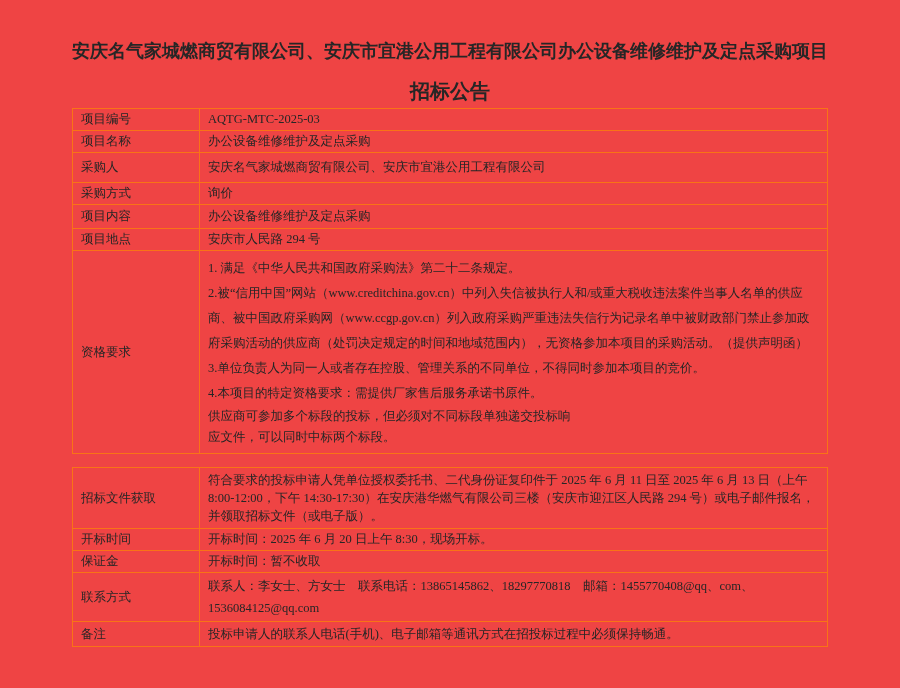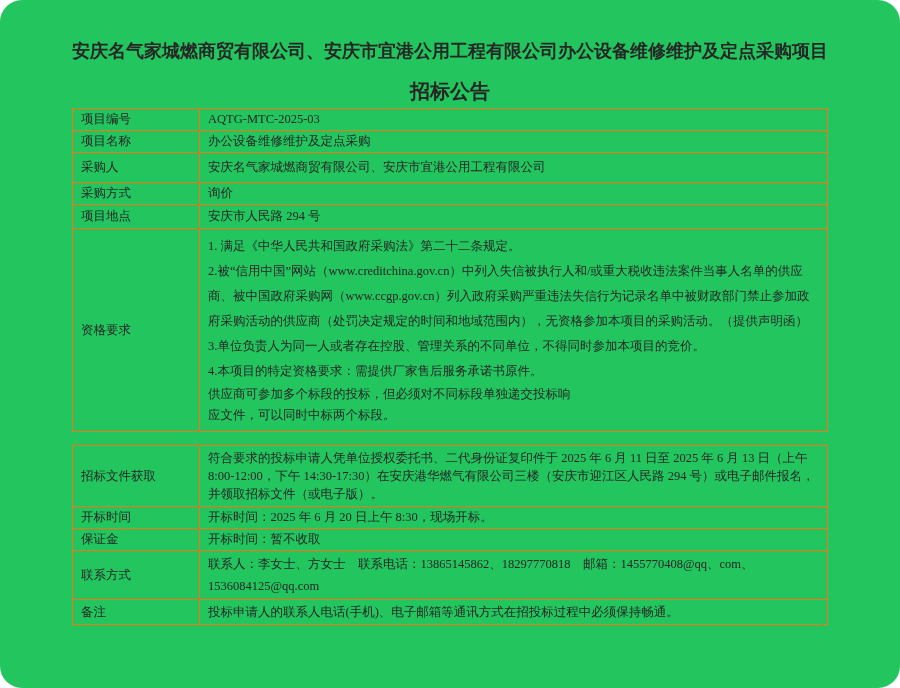--- a/index.html
+++ b/index.html
@@ -5,25 +5,24 @@
   html, body {
     margin: 0;
     padding: 0;
     background: #ffffff;
   }
   .page {
     position: relative;
     width: 900px;
     height: 688px;
     margin: 0 auto;
-    background: #22c55e;
+    background: #ef4444;
     font-family: "Liberation Serif", "DejaVu Serif", serif;
     color: #262626;
     overflow: hidden;
-    border-radius: 22px;
   }
   .titles {
     padding-top: 40px;
     text-align: center;
     font-weight: bold;
   }
   .title-line1 {
     font-size: 18px;
     line-height: 22px;
     margin: 0 0 18px 0;
@@ -97,20 +96,24 @@
       </tr>
       <tr>
         <td class="label-cell">采购人</td>
         <td>安庆名气家城燃商贸有限公司、安庆市宜港公用工程有限公司</td>
       </tr>
       <tr>
         <td class="label-cell">采购方式</td>
         <td>询价</td>
       </tr>
       <tr>
+        <td class="label-cell">项目内容</td>
+        <td>办公设备维修维护及定点采购</td>
+      </tr>
+      <tr>
         <td class="label-cell">项目地点</td>
         <td>安庆市人民路 294 号</td>
       </tr>
       <tr>
         <td class="label-cell">资格要求</td>
         <td class="qual-cell">
           <p>1. 满足《中华人民共和国政府采购法》第二十二条规定。</p>
           <p>2.被“信用中国”网站（www.creditchina.gov.cn）中列入失信被执行人和/或重大税收违法案件当事人名单的供应商、被中国政府采购网（www.ccgp.gov.cn）列入政府采购严重违法失信行为记录名单中被财政部门禁止参加政府采购活动的供应商（处罚决定规定的时间和地域范围内），无资格参加本项目的采购活动。（提供声明函）</p>
           <p>3.单位负责人为同一人或者存在控股、管理关系的不同单位，不得同时参加本项目的竞价。</p>
           <p>4.本项目的特定资格要求：需提供厂家售后服务承诺书原件。</p>

